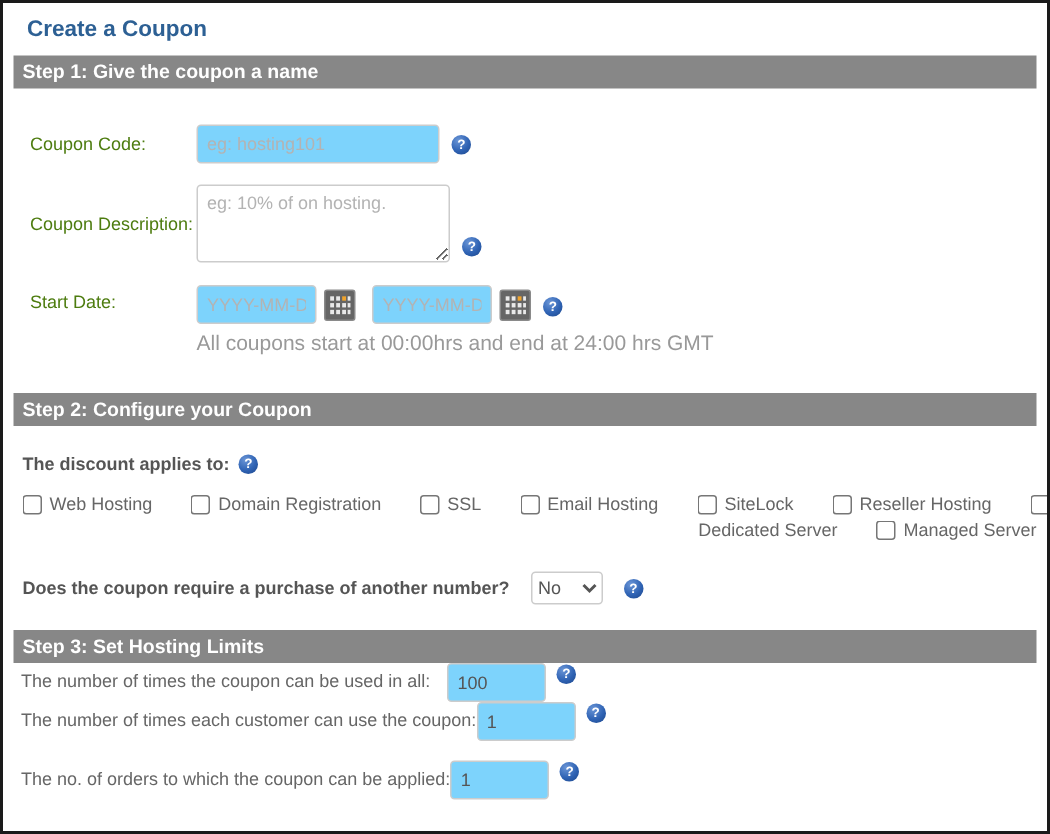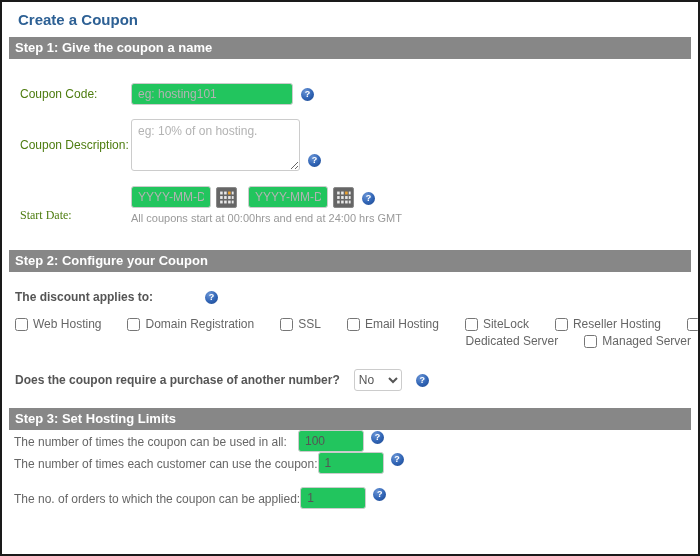--- a/index.html
+++ b/index.html
@@ -38,32 +38,32 @@
   
   .s1-row { margin-left: 18px; }
   .s1-label {
     flex: 0 0 111px;
     font-size: 12px;
     color: #4d7c0f;
   }
   .row-coupon-code { margin-top: 24px; }
   .row-description { margin-top: 14px; align-items: center; }
   .row-start-date { margin-top: 15px; align-items: flex-start; }
-  .row-start-date .s1-label { margin-top: 22px; font-family: Liberation Serif, serif; }
+  .row-start-date .s1-label { margin-top: 4px; }
 
   input[type="text"] {
     height: 22px;
     border: 1px solid #cccccc;
     border-radius: 3px;
     font-family: "Liberation Sans", "DejaVu Sans", sans-serif;
     font-size: 12px;
     color: #555555;
-    padding: 0 6px;
+    padding: 12px 6px;
     outline: none;
-    background: #22c55e;
+    background: #7dd3fc;
   }
   input::placeholder, textarea::placeholder { color: #b3b3b3; opacity: 1; }
 
   .coupon-code-input { width: 162px; }
 
   .desc-wrap { display: flex; align-items: flex-end; }
   .coupon-desc-textarea {
     width: 169px;
     height: 52px;
     border: 1px solid #cccccc;
@@ -90,21 +90,21 @@
     background: #666666;
     display: inline-flex;
     align-items: center;
     justify-content: center;
     cursor: pointer;
   }
   .cal-btn svg { display: block; }
   .date-gap { margin-left: 11px; }
   .date-note {
     margin-top: 4px;
-    font-size: 11px;
+    font-size: 14px;
     color: #999999;
   }
   .date-help { margin: 2px 0 0 6px; }
 
   
   .help-icon {
     flex: 0 0 auto;
     width: 13px;
     height: 13px;
     border-radius: 50%;
@@ -115,21 +115,21 @@
     display: inline-flex;
     align-items: center;
     justify-content: center;
     margin-left: 8px;
     cursor: pointer;
     line-height: 1;
   }
 
   
   .s2-bar { margin-top: 26px; }
-  .discount-row { margin: 18px 0 0 13px; gap: 46px; }
+  .discount-row { margin: 18px 0 0 13px; }
   .bold-label {
     font-size: 12px;
     font-weight: bold;
     color: #555555;
   }
   .discount-row .help-icon { margin-left: 6px; }
 
   .cb-row {
     display: flex;
     align-items: center;

